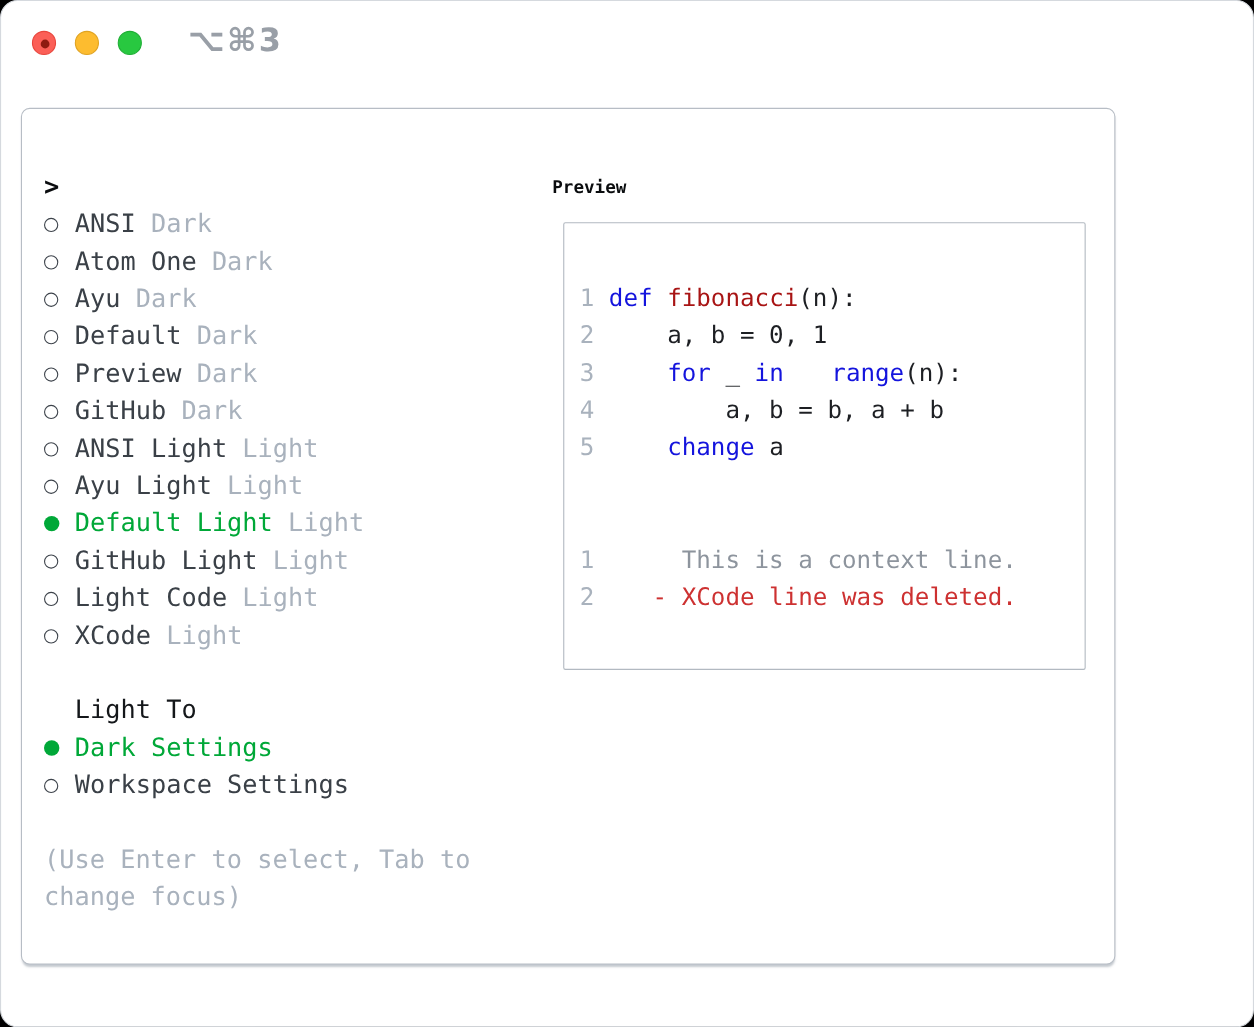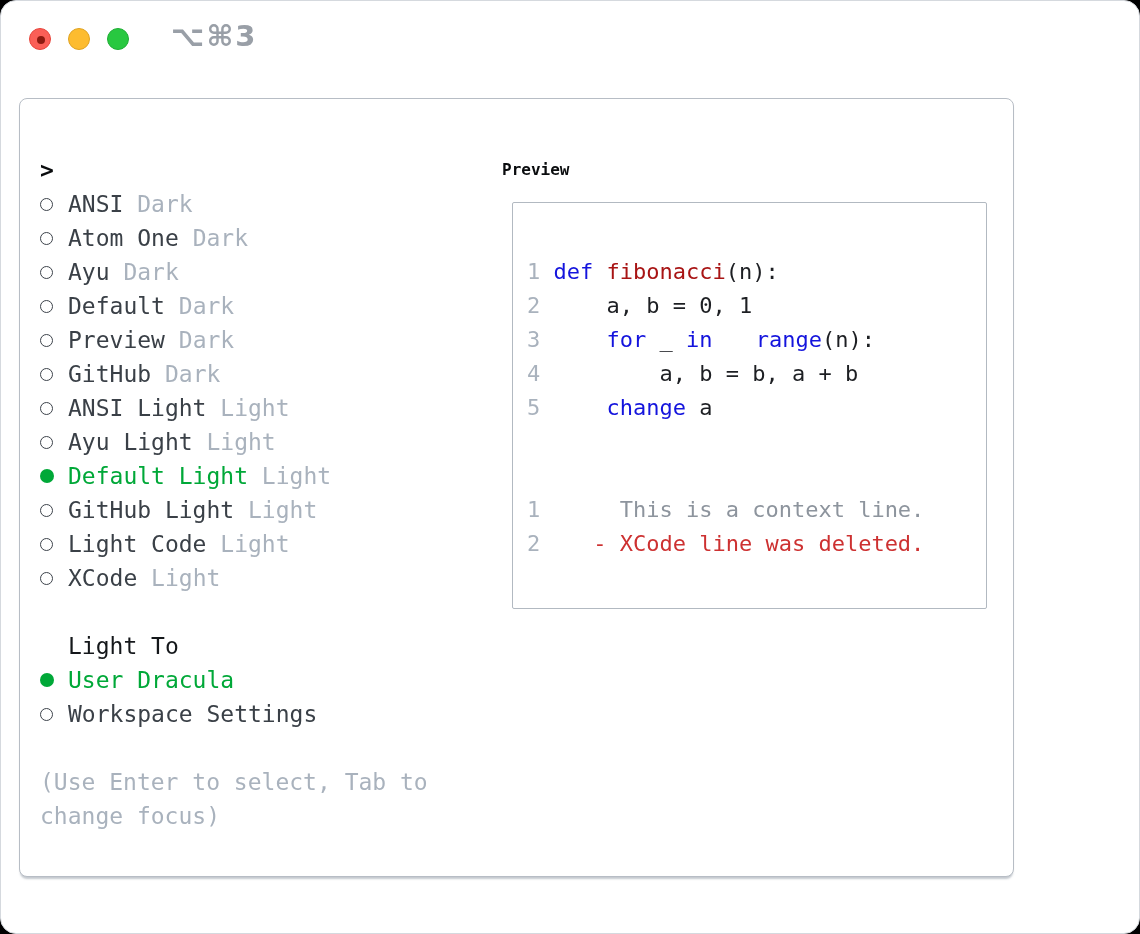--- a/index.html
+++ b/index.html
@@ -175,21 +175,21 @@
       <div class="lrow">
         <span class="marker"></span>
         <span class="apply-title">Light To</span>
       </div>
 
       <div id="apply-list">
           <div class="lrow">
     <span class="marker">
       <span class="circle sel"></span>
     </span>
-    <span class="item-name sel">User Dracula</span>
+    <span class="item-name sel">Dark Settings</span>
     
   </div>
           <div class="lrow">
     <span class="marker">
       <span class="circle"></span>
     </span>
     <span class="item-name">Workspace Settings</span>
     
   </div>
         </div>

